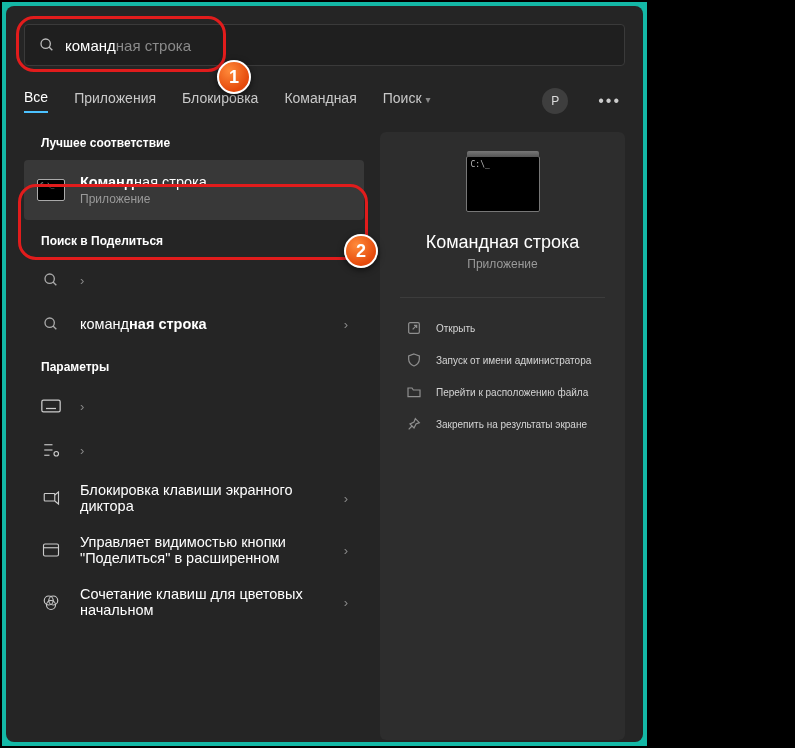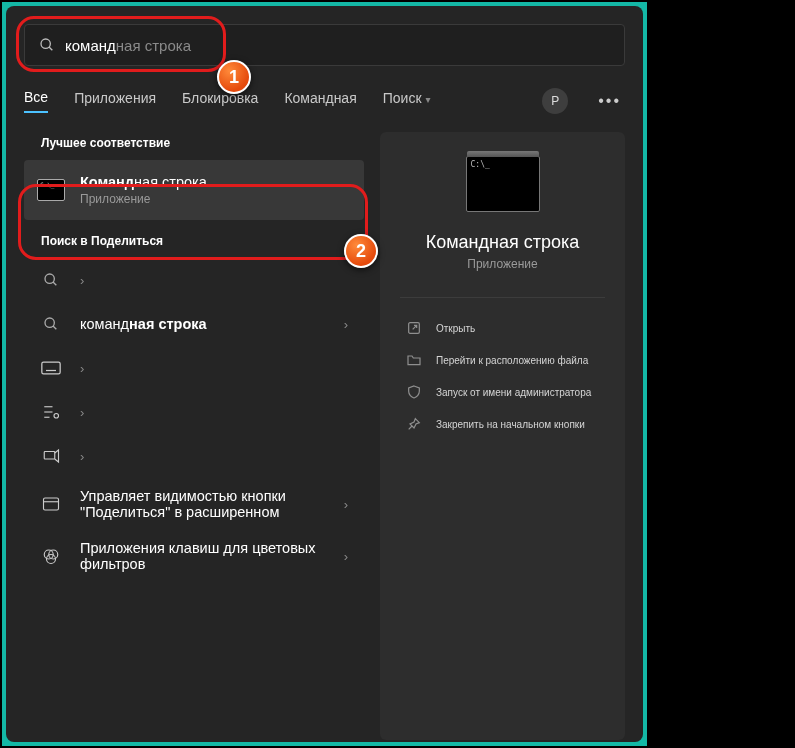--- a/index.html
+++ b/index.html
@@ -213,20 +213,21 @@
                 <circle cx="10" cy="10" r="7"></circle>
                 <line x1="20" y1="20" x2="15" y2="15"></line>
               </svg>
           </div>
           <div class="ri-text">
             <div class="ri-title"><span>команд</span><span class="hl">ная строка</span></div>
           </div>
           <div class="ri-arrow">›</div>
         </div>
 
+        <div class="section-title">Параметры</div>
 
         <div class="result-item">
           <div class="ri-icon">
             <svg width="20" height="14" viewBox="0 0 24 16" fill="none" stroke="#ccc" stroke-width="1.5">
                 <rect x="1" y="1" width="22" height="14" rx="2"></rect>
                 <line x1="5" y1="5" x2="5" y2="5"></line>
                 <line x1="9" y1="5" x2="9" y2="5"></line>
                 <line x1="13" y1="5" x2="13" y2="5"></line>
                 <line x1="17" y1="5" x2="17" y2="5"></line>
                 <line x1="6" y1="11" x2="18" y2="11"></line>
@@ -247,20 +248,23 @@
           <div class="ri-arrow">›</div>
         </div>
 
         <div class="result-item">
           <div class="ri-icon">
             <svg width="18" height="18" viewBox="0 0 24 24" fill="none" stroke="#ccc" stroke-width="1.5">
                 <rect x="3" y="6" width="14" height="10" rx="1"></rect>
                 <path d="M17 8 L22 4 L22 20 L17 16"></path>
               </svg>
           </div>
+          <div class="ri-text">
+              <div class="ri-title">Блокировка клавиши экранного диктора</div>
+            </div>
           <div class="ri-arrow">›</div>
         </div>
 
         <div class="result-item">
           <div class="ri-icon">
             <svg width="18" height="16" viewBox="0 0 24 20" fill="none" stroke="#ccc" stroke-width="1.5">
                 <rect x="2" y="2" width="20" height="16" rx="2"></rect>
                 <line x1="2" y1="7" x2="22" y2="7"></line>
               </svg>
           </div>
@@ -272,21 +276,21 @@
 
         <div class="result-item">
           <div class="ri-icon">
             <svg width="18" height="18" viewBox="0 0 24 24" fill="none" stroke="#ccc" stroke-width="1.5">
                 <circle cx="9" cy="10" r="6"></circle>
                 <circle cx="15" cy="10" r="6"></circle>
                 <circle cx="12" cy="16" r="6"></circle>
               </svg>
           </div>
           <div class="ri-text">
-              <div class="ri-title">Приложения клавиш для цветовых фильтров</div>
+              <div class="ri-title">Сочетание клавиш для цветовых начальном</div>
             </div>
           <div class="ri-arrow">›</div>
         </div>
 
       </div>
 
       <div class="col-right">
         <div class="preview-icon"></div>
         <div class="preview-title">Командная строка</div>
         <div class="preview-sub">Приложение</div>
@@ -294,35 +298,35 @@
 
         <div class="action-row">
           <svg class="aicon" viewBox="0 0 24 24" fill="none" stroke="currentColor" stroke-width="1.8">
               <rect x="4" y="4" width="16" height="16" rx="2"></rect>
               <path d="M10 14 L16 8 M12 8 H16 V12"></path>
             </svg>
           <span>Открыть</span>
         </div>
         <div class="action-row">
           <svg class="aicon" viewBox="0 0 24 24" fill="none" stroke="currentColor" stroke-width="1.8">
+              <path d="M12 3 L20 6 V11 C20 16 16 20 12 21 C8 20 4 16 4 11 V6 Z"></path>
+            </svg>
+          <span>Запуск от имени администратора</span>
+        </div>
+        <div class="action-row">
+          <svg class="aicon" viewBox="0 0 24 24" fill="none" stroke="currentColor" stroke-width="1.8">
               <path d="M3 6 H9 L11 9 H21 V19 H3 Z"></path>
             </svg>
           <span>Перейти к расположению файла</span>
-        </div>
-        <div class="action-row">
-          <svg class="aicon" viewBox="0 0 24 24" fill="none" stroke="currentColor" stroke-width="1.8">
-              <path d="M12 3 L20 6 V11 C20 16 16 20 12 21 C8 20 4 16 4 11 V6 Z"></path>
-            </svg>
-          <span>Запуск от имени администратора</span>
         </div>
         <div class="action-row">
           <svg class="aicon" viewBox="0 0 24 24" fill="none" stroke="currentColor" stroke-width="1.8">
               <path d="M14 4 L20 10 L15 12 L12 18 L6 12 L12 9 Z M9 15 L4 20"></path>
             </svg>
-          <span>Закрепить на начальном кнопки</span>
+          <span>Закрепить на результаты экране</span>
         </div>
       </div>
     </div>
 
     <div class="highlight-red hl-search"></div>
     <div class="highlight-red hl-result"></div>
     <div class="badge badge-1">1</div>
     <div class="badge badge-2">2</div>
 
   </div>

